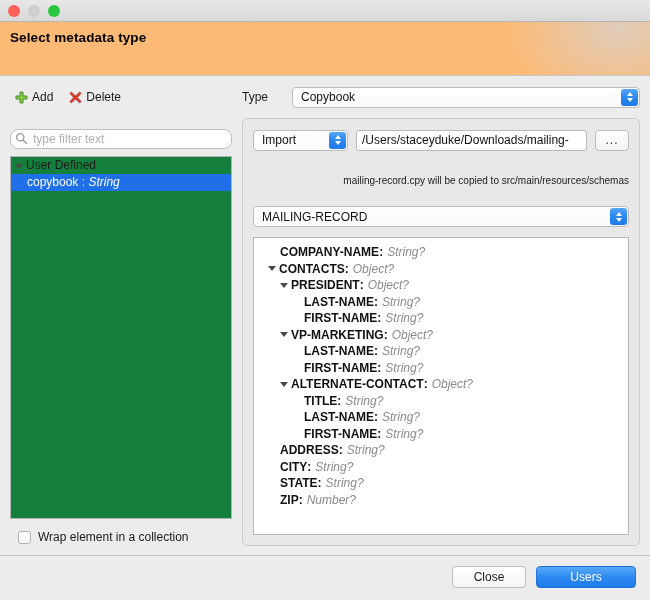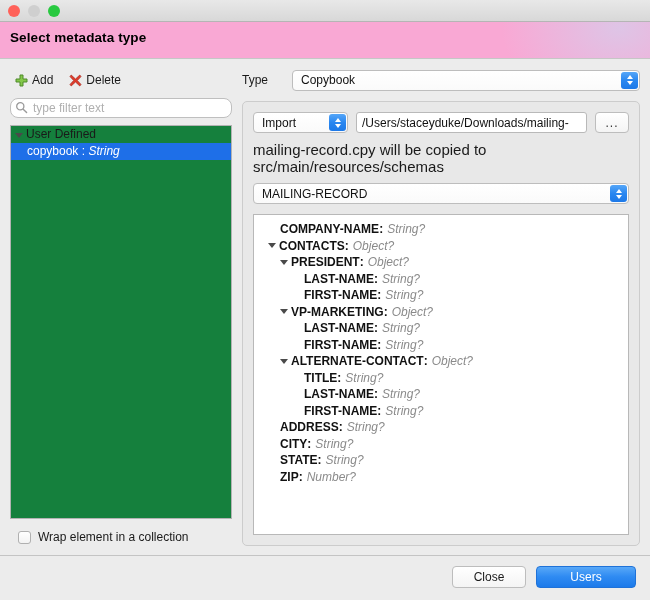--- a/index.html
+++ b/index.html
@@ -47,23 +47,23 @@
     height: 12px;
     border-radius: 50%;
     display: block;
   }
   .light.close  { background: #ff6159; }
   .light.min    { background: #cfcfcf; }
   .light.zoom   { background: #28c940; }
 
   
   .header {
-    background: #f9a8d4;
+    background: #fdba74;
     border-bottom: 1px solid #c6c6c6;
-    padding: 8px 10px 6px 10px;
+    padding: 8px 10px 23px 10px;
     flex: none;
     box-sizing: border-box;
     position: relative;
     overflow: hidden;
   }
   .header::after {
     content: "";
     position: absolute;
     right: -20px;
     top: -30px;
@@ -101,21 +101,21 @@
     display: flex;
     flex-direction: column;
     flex: none;
   }
   .toolbar {
     display: flex;
     align-items: center;
     gap: 16px;
     height: 22px;
     padding-left: 5px;
-    margin-bottom: 7px;
+    margin-bottom: 21px;
   }
   .tool-btn {
     display: flex;
     align-items: center;
     gap: 4px;
     font-size: 12px;
     color: #1a1a1a;
     cursor: default;
   }
   .ico-plus { width: 13px; height: 13px; display: block; }
@@ -277,25 +277,25 @@
     border-radius: 5px;
     background: #e8e8e8;
     padding: 10px 10px 10px 10px;
     box-sizing: border-box;
     display: flex;
     flex-direction: column;
     min-height: 0;
   }
   .import-row {
     display: flex;
-    align-items: flex-start;
+    align-items: center;
     gap: 8px;
     height: 22px;
     flex: none;
-    margin-bottom: 7px;
+    margin-bottom: 24px;
   }
   .combo.import-combo { width: 95px; flex: none; }
   .path-field {
     flex: 1;
     min-width: 0;
     height: 21px;
     border: 1px solid #b9b9b9;
     border-radius: 3px;
     background: #fff;
     box-sizing: border-box;
@@ -317,24 +317,25 @@
     display: flex;
     align-items: center;
     justify-content: center;
     font-size: 12px;
     color: #333;
     flex: none;
     cursor: default;
     letter-spacing: 1px;
   }
   .note {
-    font-size: 15px;
+    font-size: 10px;
     color: #1a1a1a;
-    margin: 0 0 8px 0;
-    flex: none;
+    margin: 0 0 20px 0;
+    flex: none;
+    text-align: right;
   }
   .record-combo { height: 21px; flex: none; margin-bottom: 10px; }
 
   .schema-panel {
     flex: 1;
     border: 1px solid #b8b8b8;
     background: #ffffff;
     overflow: hidden;
     padding: 6px 0 0 0;
     box-sizing: border-box;

